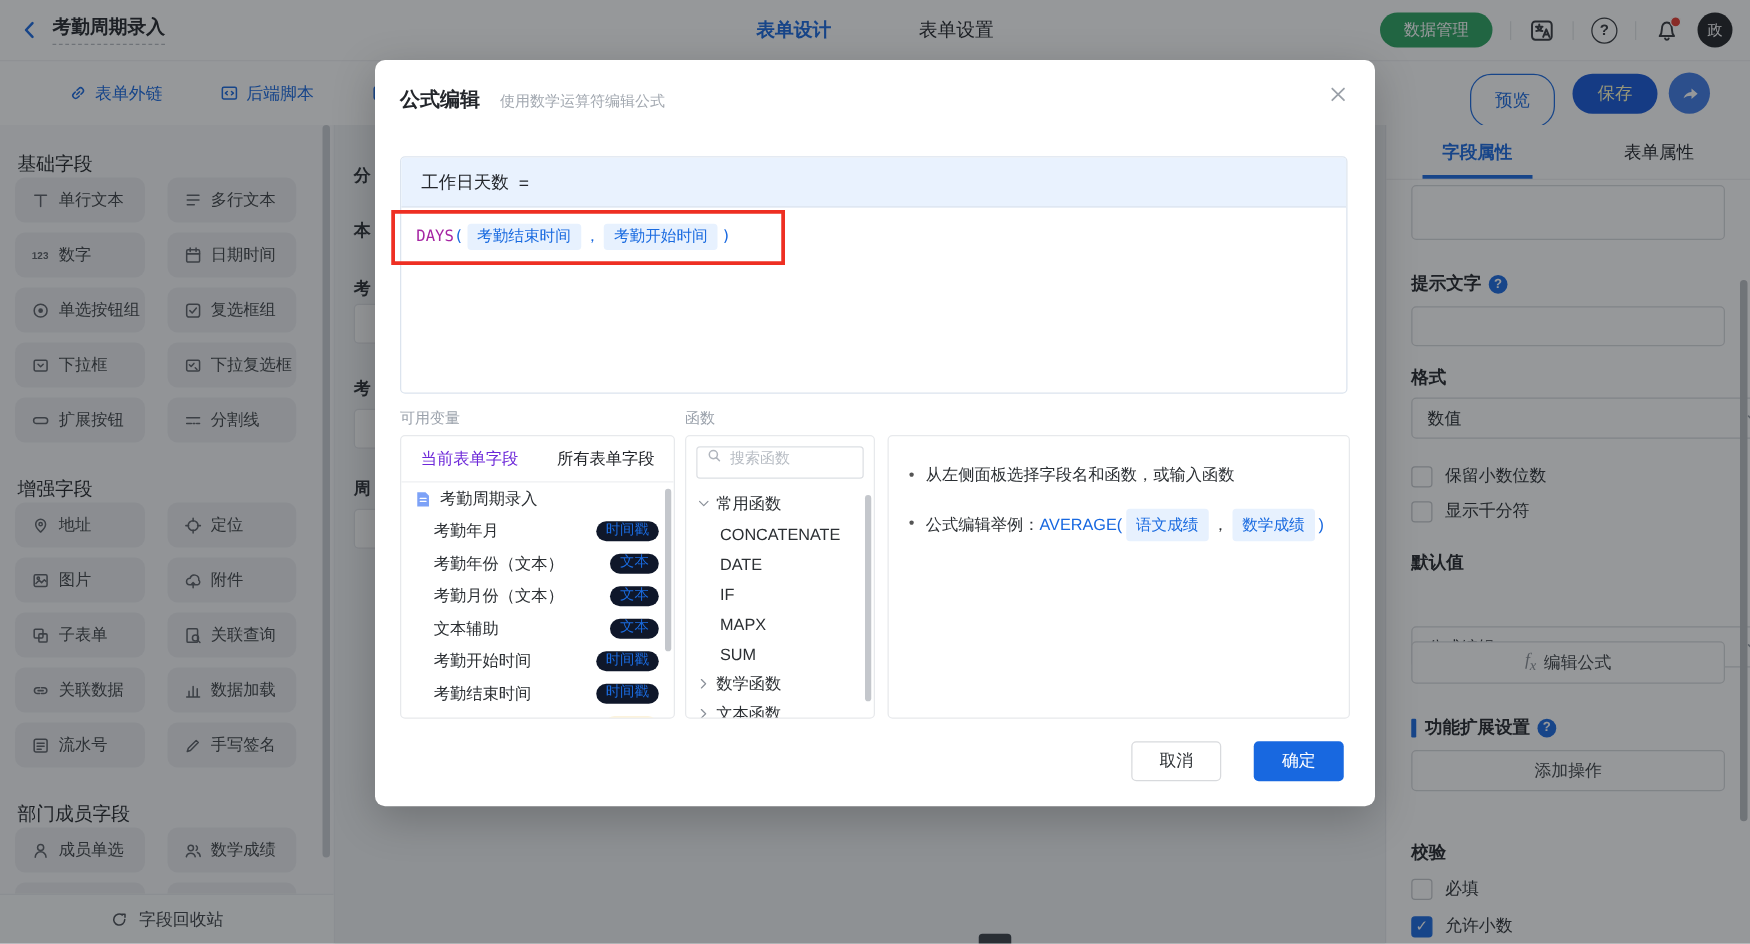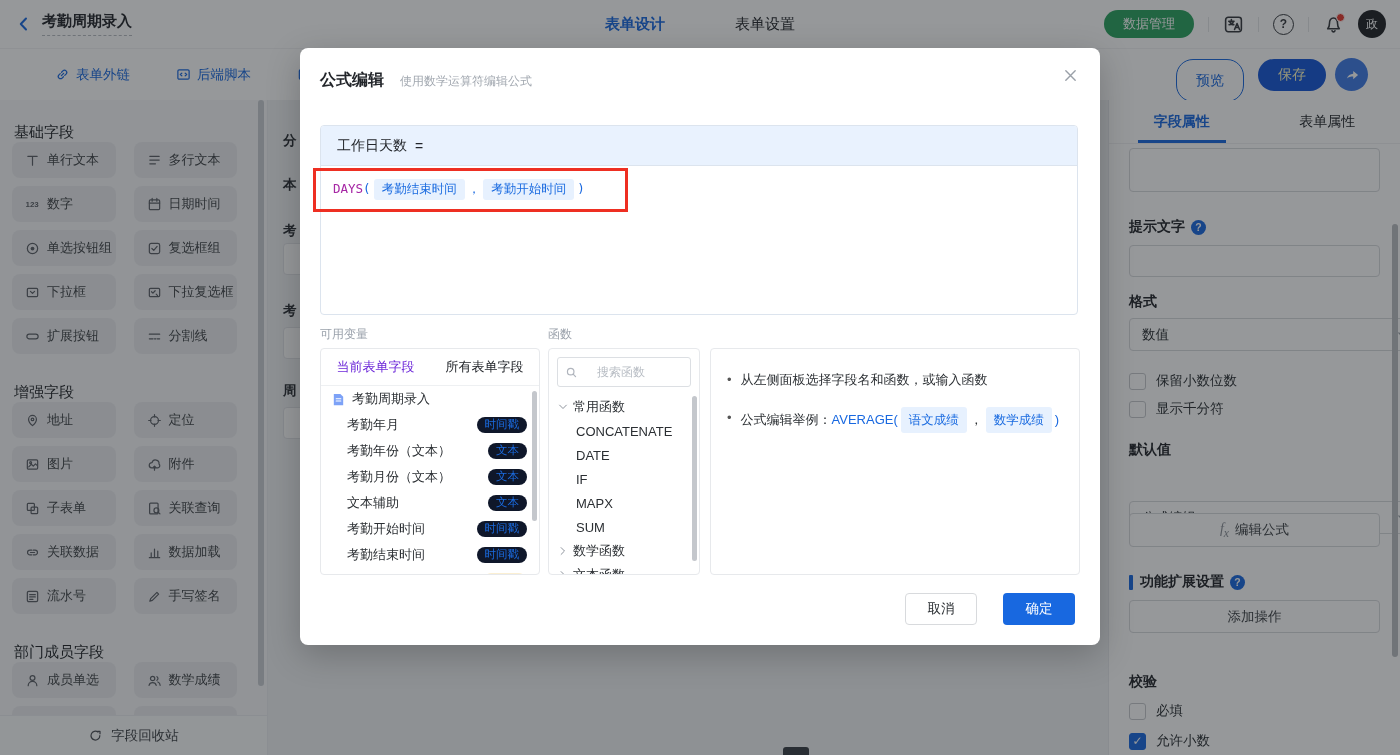--- a/index.html
+++ b/index.html
@@ -97,21 +97,21 @@
   .vars-tab.active{color:#6d28d9}
   .var-list{position:relative;height:189px;overflow:hidden}
   .var-row{height:26px;display:flex;align-items:center;padding:0 12px 0 10px;font-size:13px;color:#2b2f33;cursor:pointer;box-sizing:border-box}
   .var-row.child{padding-left:26px}
   .var-row .ic{margin-right:6px}
   .badge{margin-left:auto;font-size:11.5px;color:#1a6be0;background:#0f172a;border-radius:9px;padding:2px 8px;line-height:1;white-space:nowrap}
   .badge.yellow{background:#fbefd2;color:#dd9a2b;min-width:28px;height:13px}
   .vars-scroll{position:absolute;right:2px;top:42px;width:5px;height:130px;border-radius:2.5px;background:#c4c7cc}
 
   .funcs{position:absolute;left:248px;top:300px;width:152px;height:227px;border:1px solid #e7e9ec;border-radius:4px;overflow:hidden;box-sizing:border-box}
-  .f-search{margin:8px;height:26px;border:1px solid #dcdfe3;border-radius:3px;display:flex;align-items:center;padding:14px 7px;gap:17px;box-sizing:border-box}
+  .f-search{margin:8px;height:26px;border:1px solid #dcdfe3;border-radius:3px;display:flex;align-items:flex-start;padding:0 7px;gap:4px;box-sizing:border-box}
   .f-search .ic{color:#b0b5bd}.f-search .ic svg{width:13px;height:13px}
   .f-search input{border:0;outline:0;width:100%;font-size:12px;color:#333;font-family:inherit;background:transparent}
   .f-search input::placeholder{color:#b8bdc4}
   .fn-row{height:24px;display:flex;align-items:center;font-size:13px;color:#2b2f33;padding-left:8px;gap:4px;cursor:pointer}
   .fn-row .ic{color:#8a9099}.fn-row .ic svg{width:12px;height:12px}
   .fn-row.item{padding-left:27px}
   .funcs-scroll{position:absolute;right:2px;top:47px;width:5px;height:165px;border-radius:2.5px;background:#c4c7cc}
 
   .help{position:absolute;left:410px;top:300px;width:370px;height:227px;border:1px solid #e7e9ec;border-radius:4px;box-sizing:border-box;padding:20px 16px;font-size:13px;color:#2b2f33}
   .help-row{display:flex;align-items:flex-start;margin-bottom:16px;line-height:22px}

